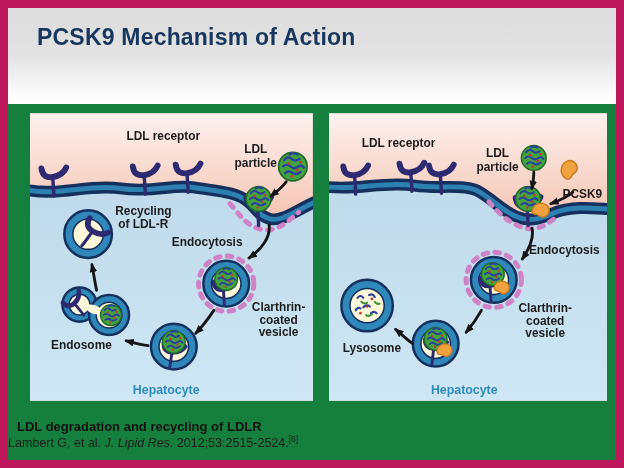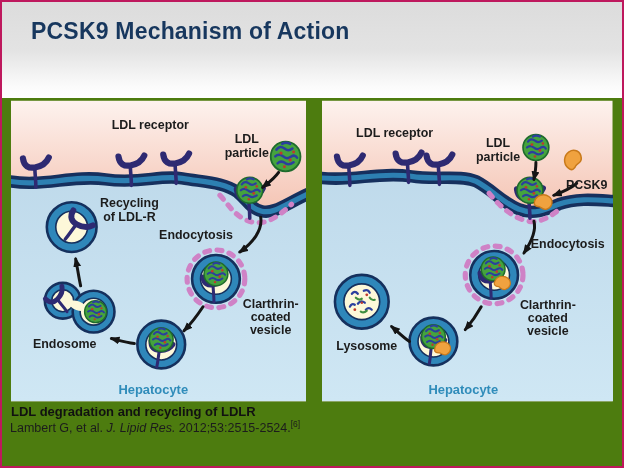--- a/index.html
+++ b/index.html
@@ -1,35 +1,35 @@
 <!DOCTYPE html>
 <html><head>
 <meta charset="utf-8">
 <style>
   html,body{margin:0;padding:0;background:#fff;}
   .slide{
     width:624px;height:468px;box-sizing:border-box;
-    border:2px solid #be185d;background:#4d7c0f;overflow:hidden;
+    border:8px solid #be185d;background:#15803d;overflow:hidden;
     font-family:"Liberation Sans",sans-serif;position:relative;
   }
   .header{
     height:96px;box-sizing:border-box;
     background:linear-gradient(180deg,#dcdcdc 0%,#e3e3e3 50%,#fbfbfb 88%,#ffffff 100%);
     padding:16px 0 0 29px;
   }
   .title{
     margin:0;font-size:23px;font-weight:bold;color:#17375e;letter-spacing:0.2px;
   }
-  .panels{display:flex;gap:16px;padding:2px 9px 0 9px;}
+  .panels{display:flex;gap:16px;padding:2px 9px 0 22px;}
   .panel{display:block;}
-  .captions{display:flex;gap:8px;padding:0 9px;margin-top:2px;}
+  .captions{display:flex;gap:8px;padding:0 9px;margin-top:11px;}
   .caption{font-size:13px;font-weight:bold;color:#111;}
   .caption.left{width:297px;}
   .caption.right{width:292px;}
-  .footer{margin-top:0;padding-left:8px;font-size:12.5px;color:#1c1c1c;}
+  .footer{margin-top:0;font-size:12.5px;color:#1c1c1c;}
   .footer .ital{font-style:italic;}
   .footer sup{font-size:8.5px;}
   
   text.lbl{font-family:"Liberation Sans",sans-serif;font-size:12.5px;font-weight:bold;fill:#1c1c1c;}
   text.hep{font-family:"Liberation Sans",sans-serif;font-size:13px;font-weight:bold;fill:#2f8cba;}
   .memA{fill:none;stroke:#16305e;stroke-width:12.5;}
   .memB{fill:none;stroke:#2d80b2;stroke-width:5.2;}
   .vesO{fill:#2f87ba;stroke:#15305d;stroke-width:2.6;}
   .vesI{fill:#fdf8d9;stroke:#15305d;stroke-width:1.6;}
   .coat{fill:none;stroke:#cf82c6;stroke-width:5.2;stroke-dasharray:5 7.5;stroke-linecap:round;}

